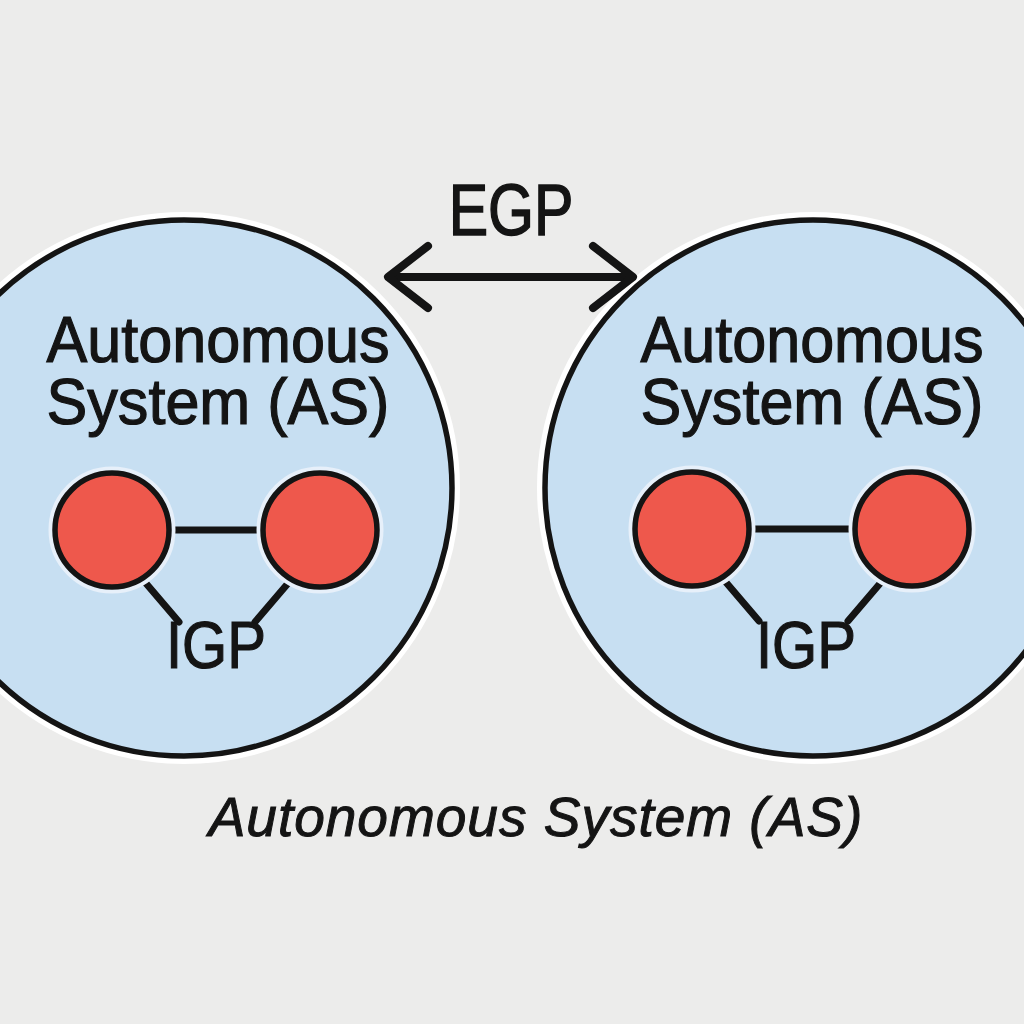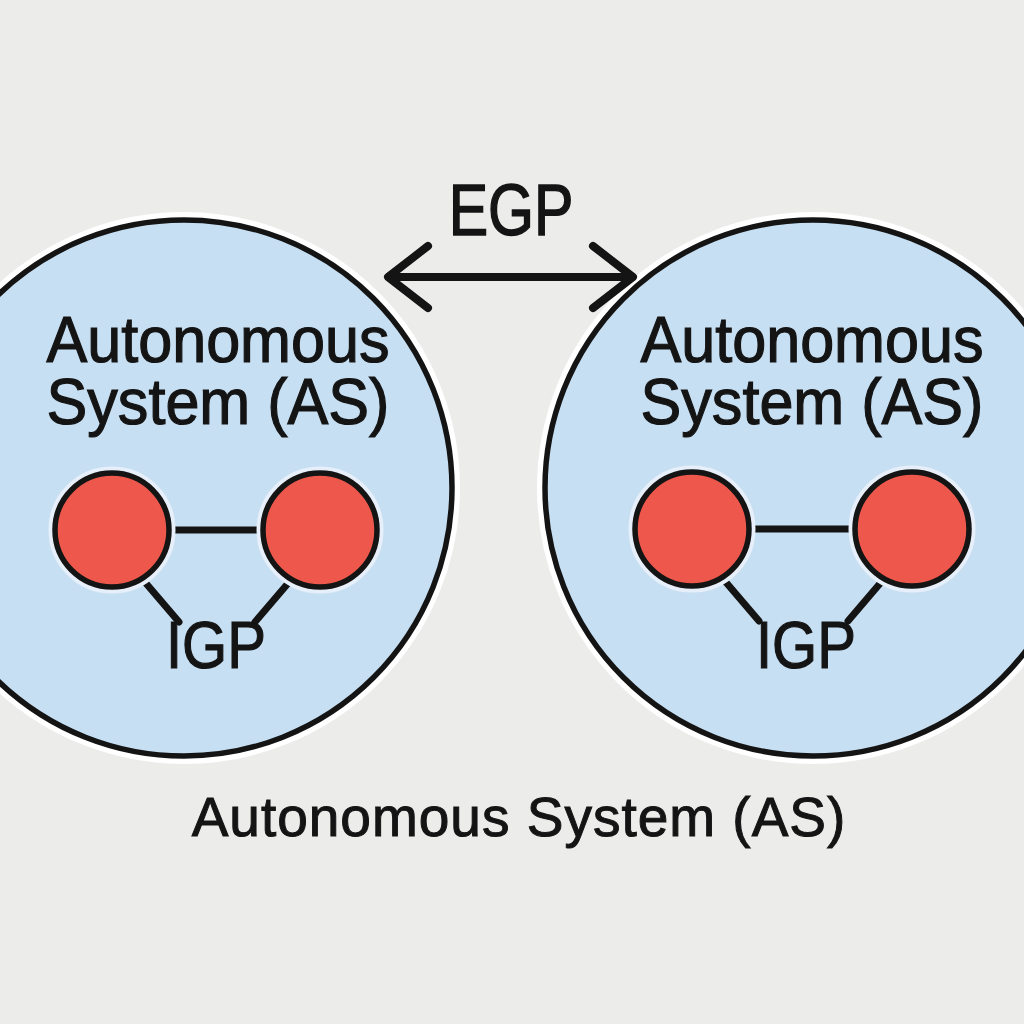--- a/index.html
+++ b/index.html
@@ -54,25 +54,26 @@
     top: 612px;
     width: 200px;
     font-size: 66px;
     -webkit-text-stroke: 1.2px #141414;
     transform: scaleX(0.88);
     transform-origin: 50% 50%;
   }
   .igp-label.left  { left: 116px; }
   .igp-label.right { left: 706px; }
   .caption {
-    left: 109px;
+    left: 126px;
     top: 790px;
     width: 820px;
     font-size: 55px;
     letter-spacing: 1px;
+    font-style: italic;
     -webkit-text-stroke: 1px #141414;
   }
 </style>
 </head>
 <body>
 
 <div class="canvas">
 
   <svg class="shapes" viewBox="0 0 1024 1024" xmlns="http://www.w3.org/2000/svg">
 

